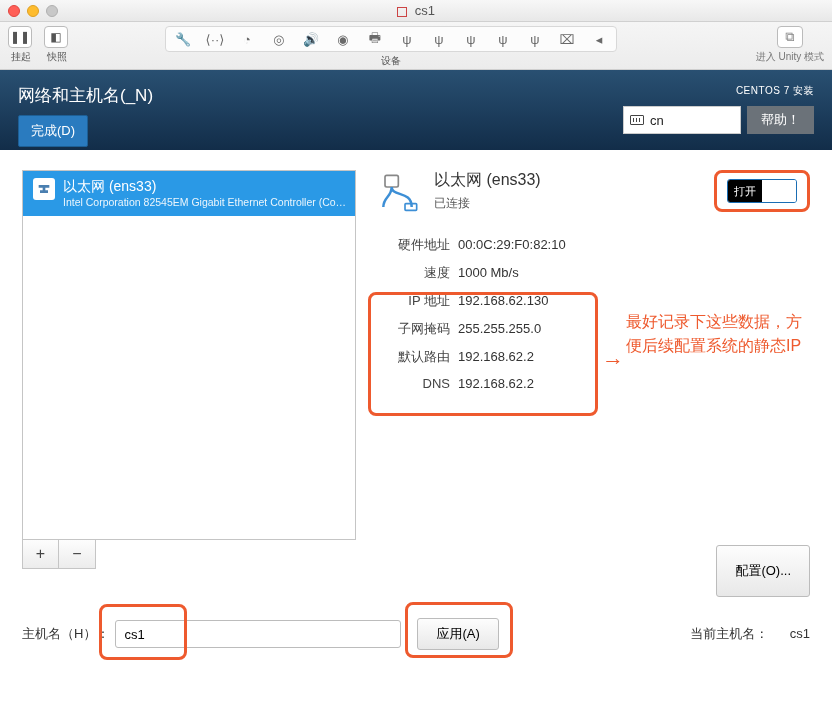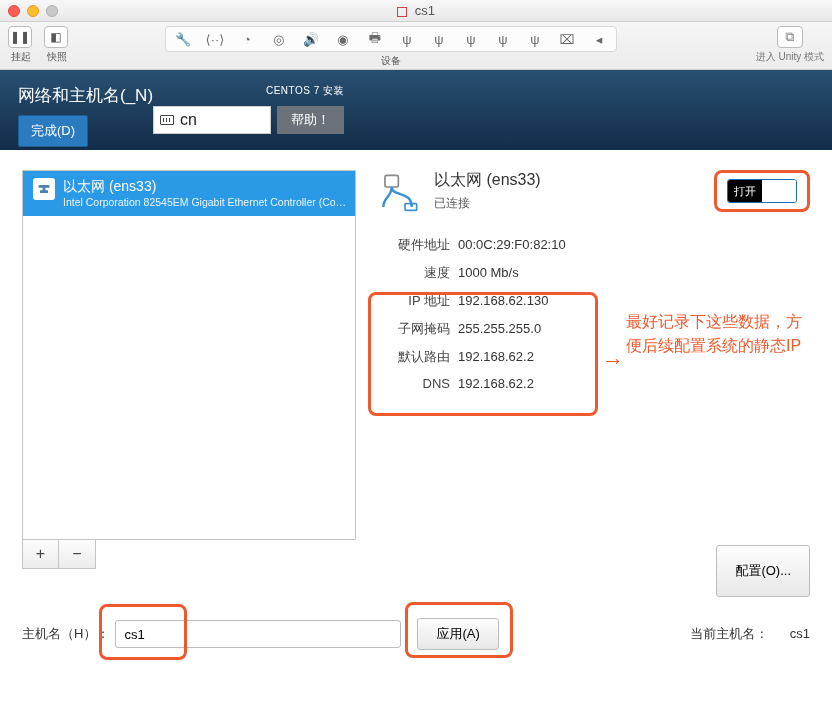--- a/index.html
+++ b/index.html
@@ -23,28 +23,28 @@
   .vm-btn .lbl { font-size: 10px; color: #555; margin-top: 2px; }
   .vm-center { position: absolute; left: 130px; right: 180px; display: flex; flex-direction: column; align-items: center; }
   .vm-icon-row { display: flex; gap: 10px; border: 1px solid #d8d8d8; border-radius: 4px; padding: 2px 6px; background: #fcfcfc; }
   .vm-icon { width: 22px; height: 20px; display: flex; align-items: center; justify-content: center; color: #6a6a6a; font-size: 13px; cursor: pointer; }
   .vm-center .lbl { font-size: 10px; color: #555; margin-top: 2px; }
   .vm-right { margin-left: auto; text-align: center; cursor: pointer; }
   .vm-right .ico { width: 26px; height: 22px; border: 1px solid #bbb; border-radius: 4px; background: #fff; display: flex; align-items: center; justify-content: center; color: #888; font-size: 13px; margin: 0 auto; }
   .vm-right .lbl { font-size: 10px; color: #777; margin-top: 2px; }
 
   
-  .installer-hdr { background: linear-gradient(#295072, #122d49); color: #fff; padding: 14px 18px 12px 18px; height: 80px; display: flex; align-items: flex-start; justify-content: flex-start; }
+  .installer-hdr { background: linear-gradient(#295072, #122d49); color: #fff; padding: 14px 18px 12px 18px; height: 80px; display: flex; align-items: flex-start; justify-content: space-between; }
   .hdr-left { display: flex; flex-direction: column; gap: 8px; }
   .hdr-title { font-size: 17px; font-weight: 400; }
   .done-btn { background: #2a7bbf; color: #fff; border: 1px solid #1d5f95; padding: 6px 12px; font-size: 13px; cursor: pointer; border-radius: 2px; width: fit-content; }
   .hdr-right { display: flex; flex-direction: column; align-items: flex-end; gap: 8px; }
   .hdr-subtitle { font-size: 10px; letter-spacing: 0.5px; }
   .hdr-lang-row { display: flex; gap: 6px; }
-  .lang-sel { background: #fff; color: #222; border: 1px solid #ccc; padding: 4px 20px 4px 6px; font-size: 16px; width: 118px; display: flex; align-items: center; gap: 6px; cursor: pointer; }
+  .lang-sel { background: #fff; color: #222; border: 1px solid #ccc; padding: 4px 20px 4px 6px; font-size: 13px; width: 118px; display: flex; align-items: center; gap: 6px; cursor: pointer; }
   .kb-icon { display:inline-block; width:14px; height:10px; border:1px solid #444; border-radius:1px; position:relative; }
   .kb-icon::after{ content:""; position:absolute; left:2px; right:2px; top:2px; bottom:2px; background: repeating-linear-gradient(90deg,#444 0 1px, transparent 1px 3px); }
   .help-btn { background: #6b7279; color: #fff; border: none; padding: 5px 14px; font-size: 13px; cursor: pointer; }
 
   
   .content { background: #fff; padding: 22px 18px 18px 18px; position: relative; height: calc(720px - 22px - 48px - 80px); }
 
   
   .dev-panel { position: absolute; left: 22px; top: 20px; width: 334px; }
   .dev-list { border: 1px solid #c5c5c5; height: 370px; background: #fff; overflow: hidden; }

